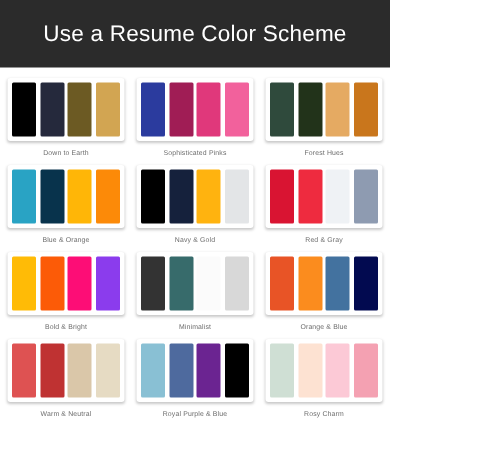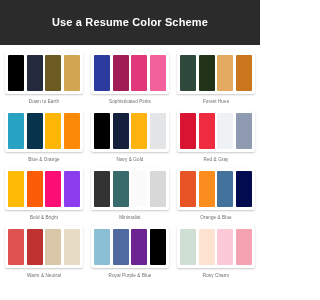--- a/index.html
+++ b/index.html
@@ -25,22 +25,22 @@
   .header {
     height: 45px;
     background: #2b2b2b;
     display: flex;
     align-items: center;
     justify-content: center;
     flex: 0 0 auto;
   }
   .header-title {
     color: #ffffff;
-    font-size: 11px;
-    font-weight: bold;
+    font-size: 15px;
+    font-weight: normal;
     letter-spacing: 0.15px;
     text-align: right;
     line-height: 1;
   }
   
   .palette-grid {
     flex: 1 1 auto;
     padding: 7px 4px 4px 4px;
     box-sizing: border-box;
     display: flex;

